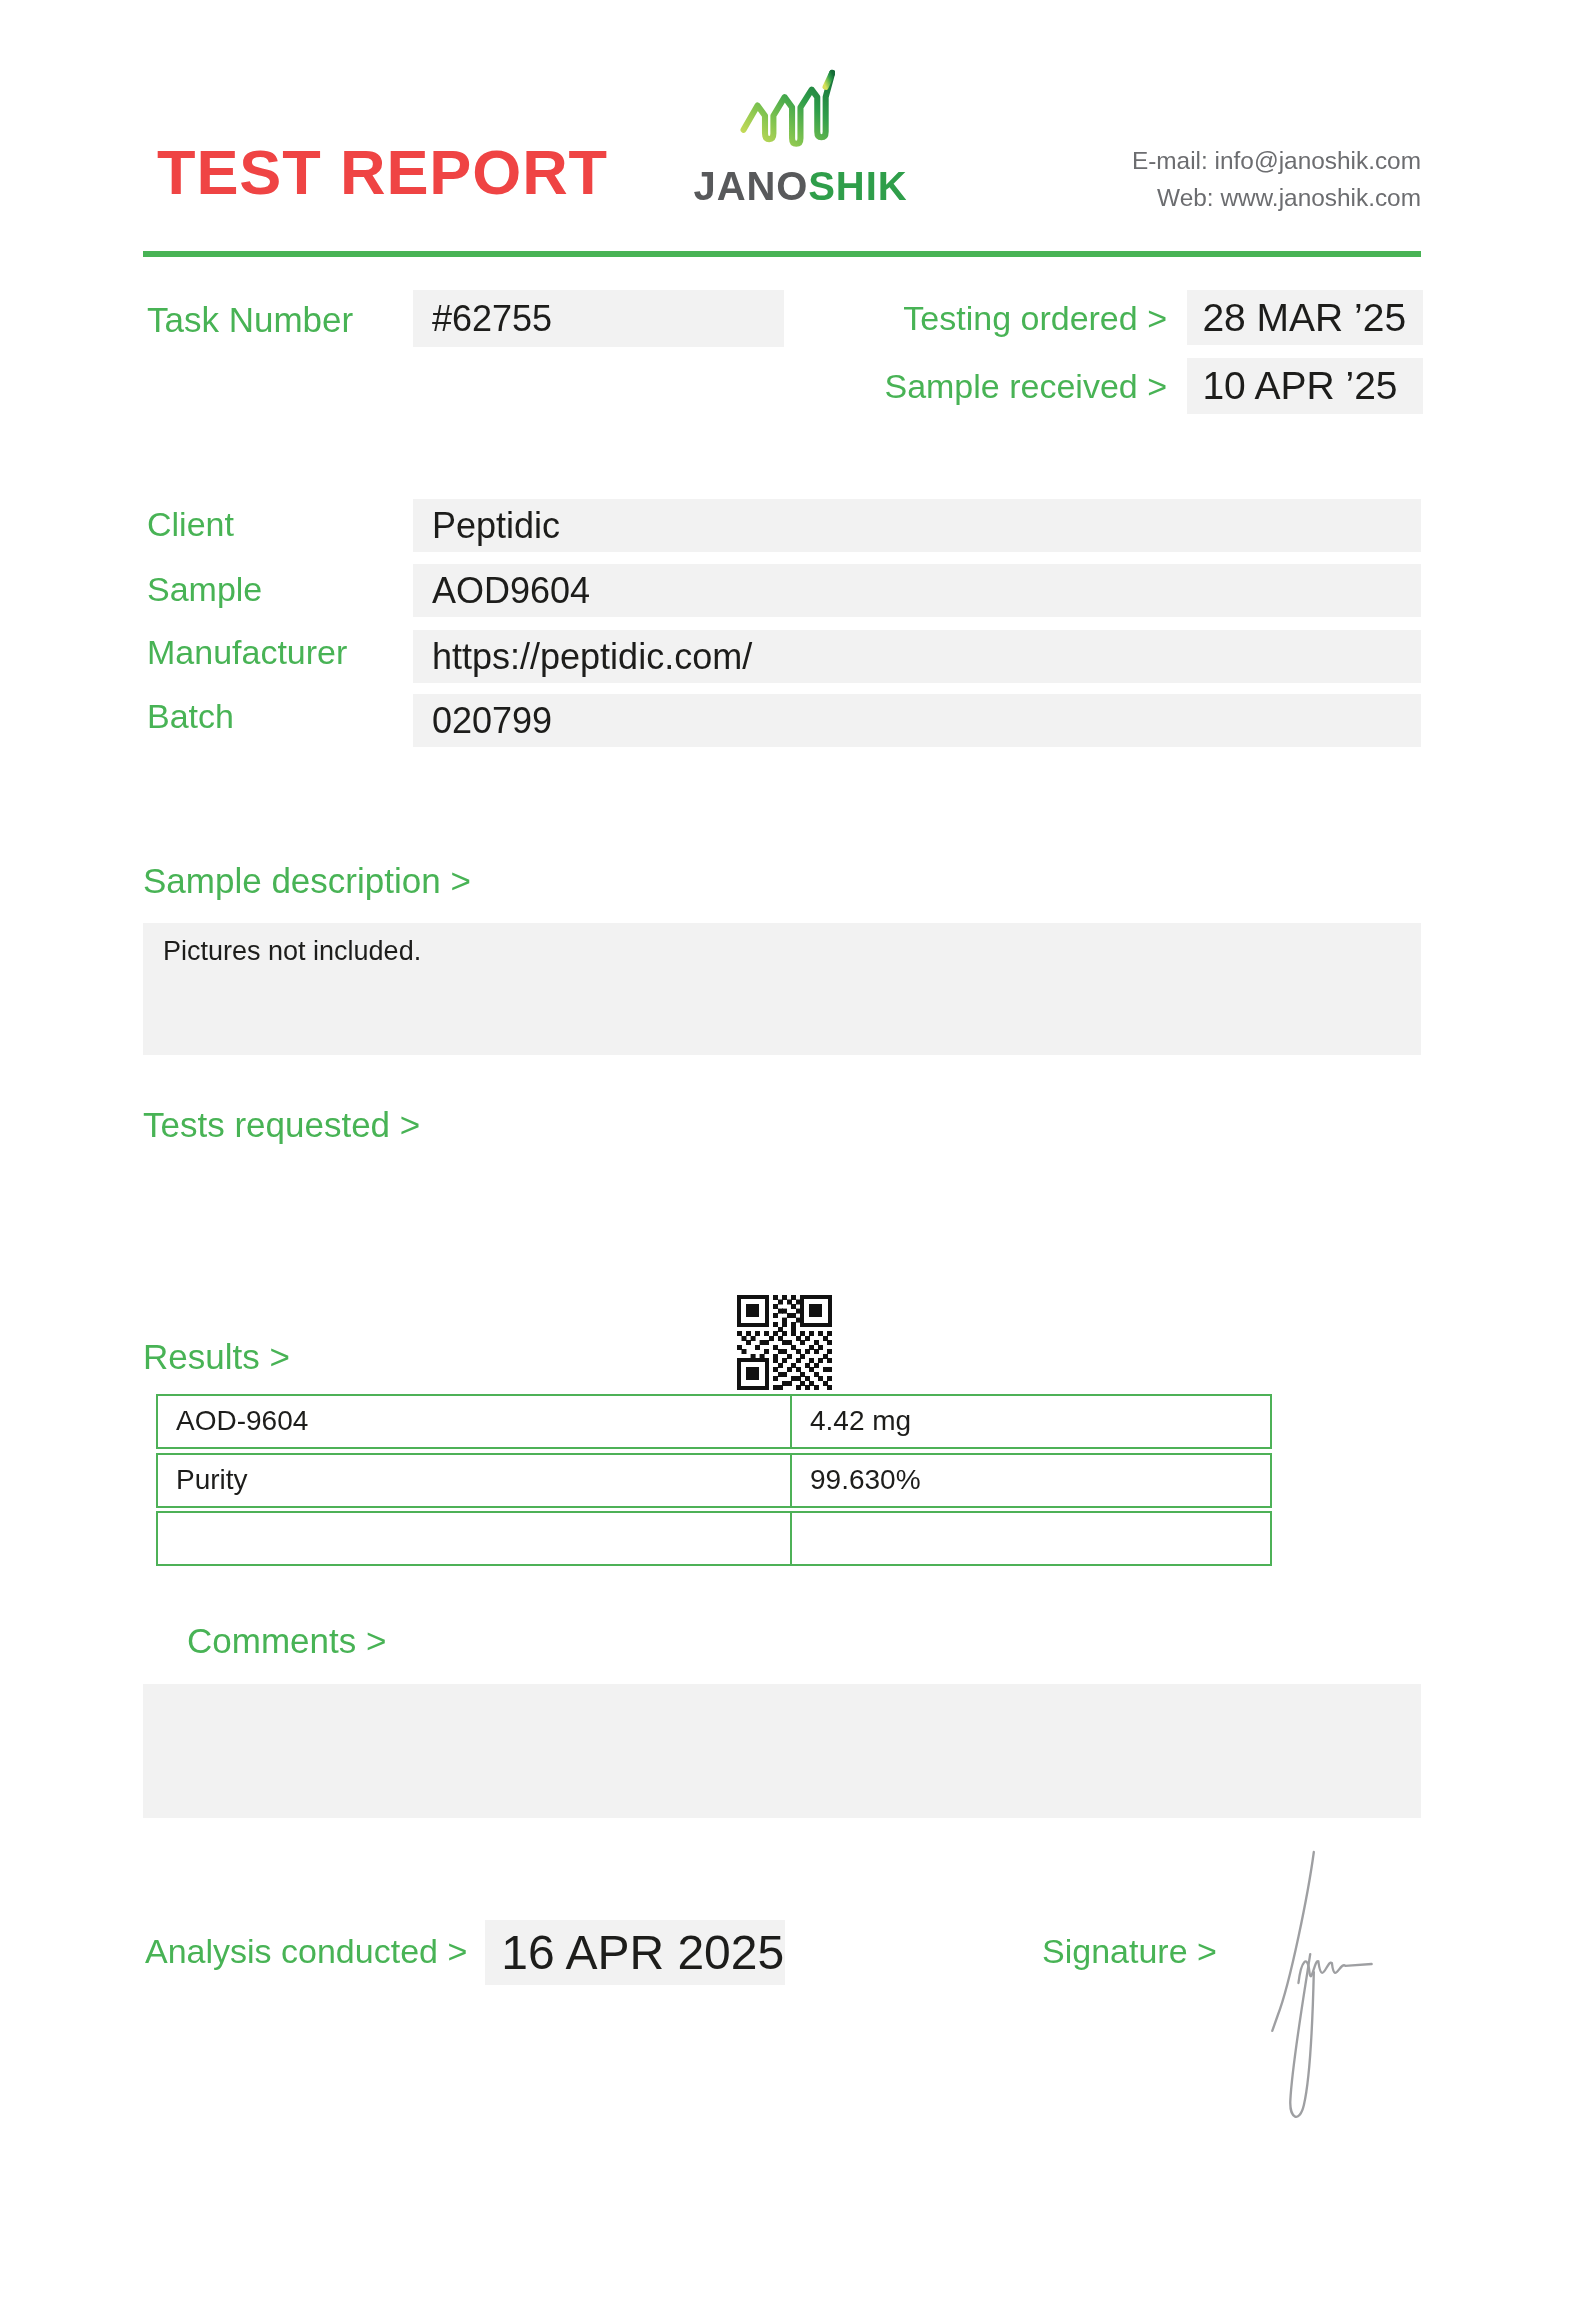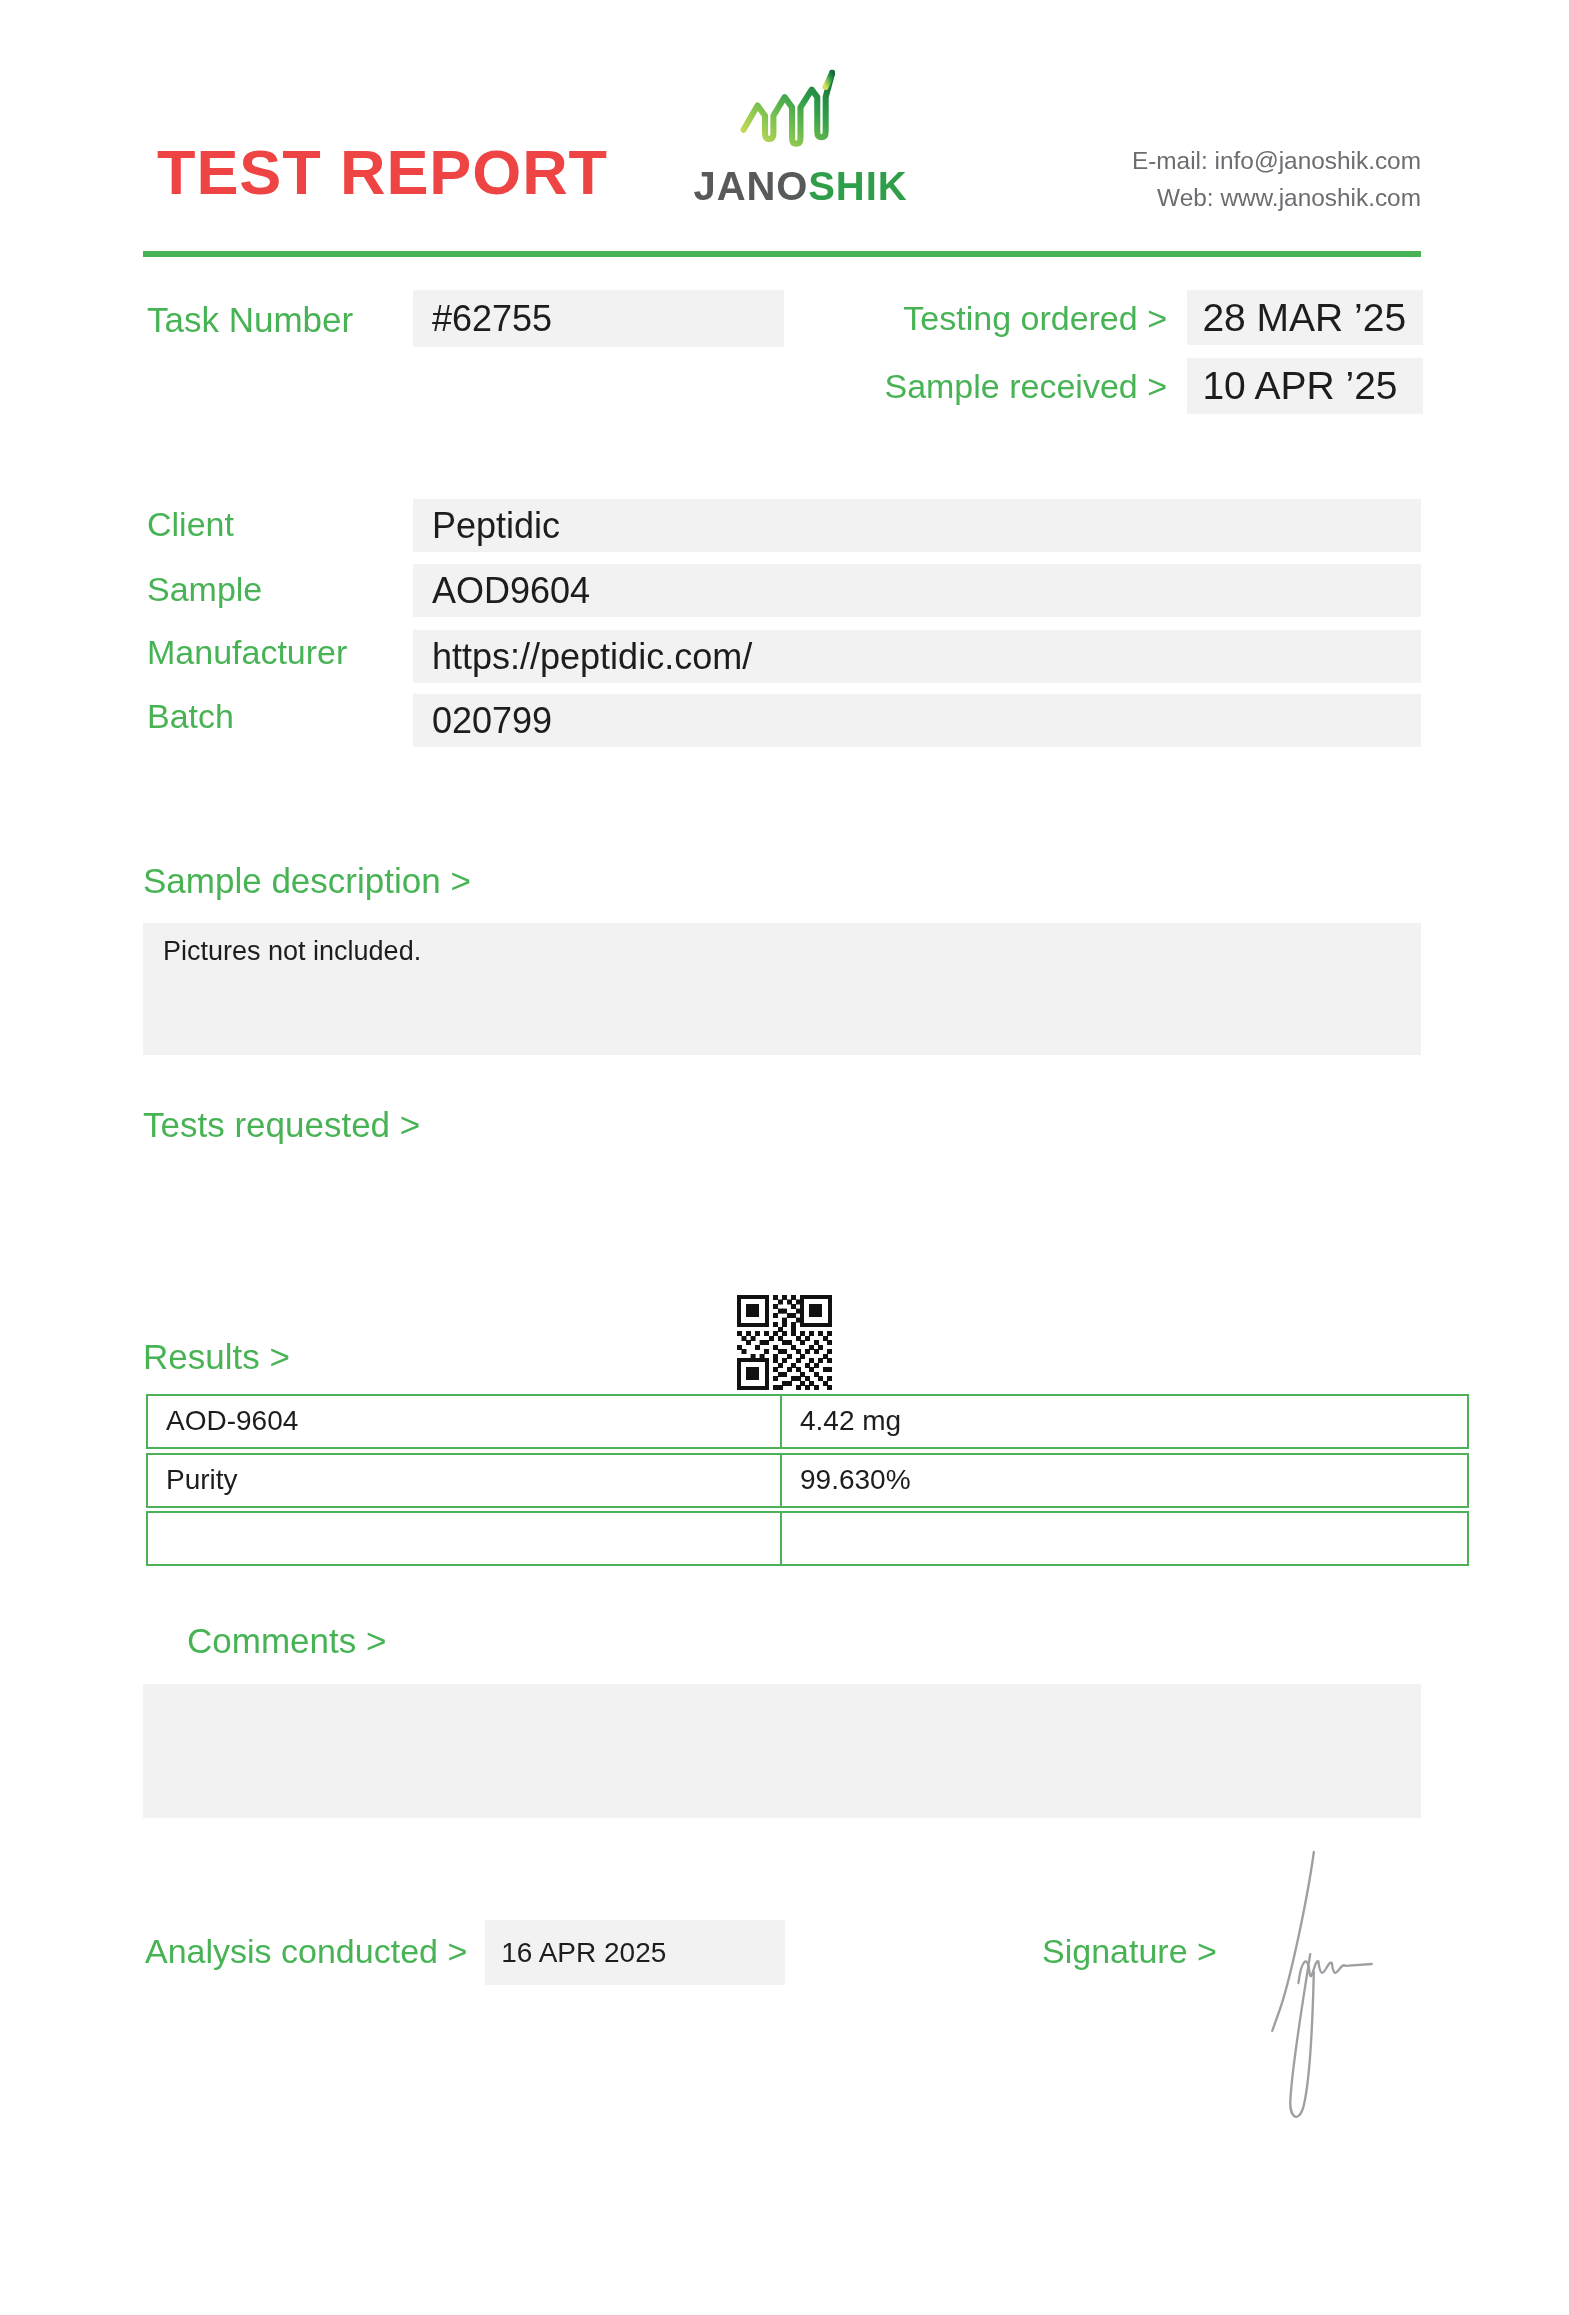--- a/index.html
+++ b/index.html
@@ -79,30 +79,30 @@
     13.6px 59px #111,22.6px 59px #111,36px 59px #111,50px 59px #111,63px 59px #111,86px 59px #111,
     36px 63px #111,45px 63px #111,59px 63px #111,72px 63px #111,81px 63px #111,90px 63px #111,
     41px 68px #111,54px 68px #111,68px 68px #111,77px 68px #111,
     36px 72px #111,50px 72px #111,59px 72px #111,72px 72px #111,86px 72px #111,90px 72px #111,
     41px 77px #111,45px 77px #111,63px 77px #111,77px 77px #111,
     36px 81px #111,54px 81px #111,59px 81px #111,68px 81px #111,81px 81px #111,90px 81px #111,
     45px 86px #111,50px 86px #111,63px 86px #111,72px 86px #111,86px 86px #111,
     36px 90px #111,41px 90px #111,59px 90px #111,68px 90px #111,77px 90px #111,90px 90px #111;}
 
   
-  .rtable{position:absolute;left:146px;top:1394px;width:1323px;}
+  .rtable{position:absolute;left:156px;top:1394px;width:1116px;}
   .trow{display:flex;height:55px;margin-bottom:3.6px;}
   .tcell{box-sizing:border-box;border:2.7px solid #4db157;background:#fff;font-size:28px;
          line-height:50px;color:#1d1d1b;padding-left:18px;white-space:nowrap;}
   .tc1{width:636px;}
   .tc2{flex:1;border-left:none;}
 
   
   .an-label{left:145px;top:1932px;}
-  .an-box{left:485px;top:1920px;width:300px;height:65px;font-size:28px;line-height:65px;padding-left:16.3px;}
+  .an-box{left:485px;top:1920px;width:300px;height:65px;font-size:48px;line-height:65px;padding-left:16.3px;}
   .sig-label{left:1042px;top:1932px;}
   .sig{position:absolute;left:1256px;top:1838px;width:131px;height:299px;}
 </style>
 </head>
 <body>
 
 <div class="page">
 
   <h1 class="title">TEST REPORT</h1>
 

